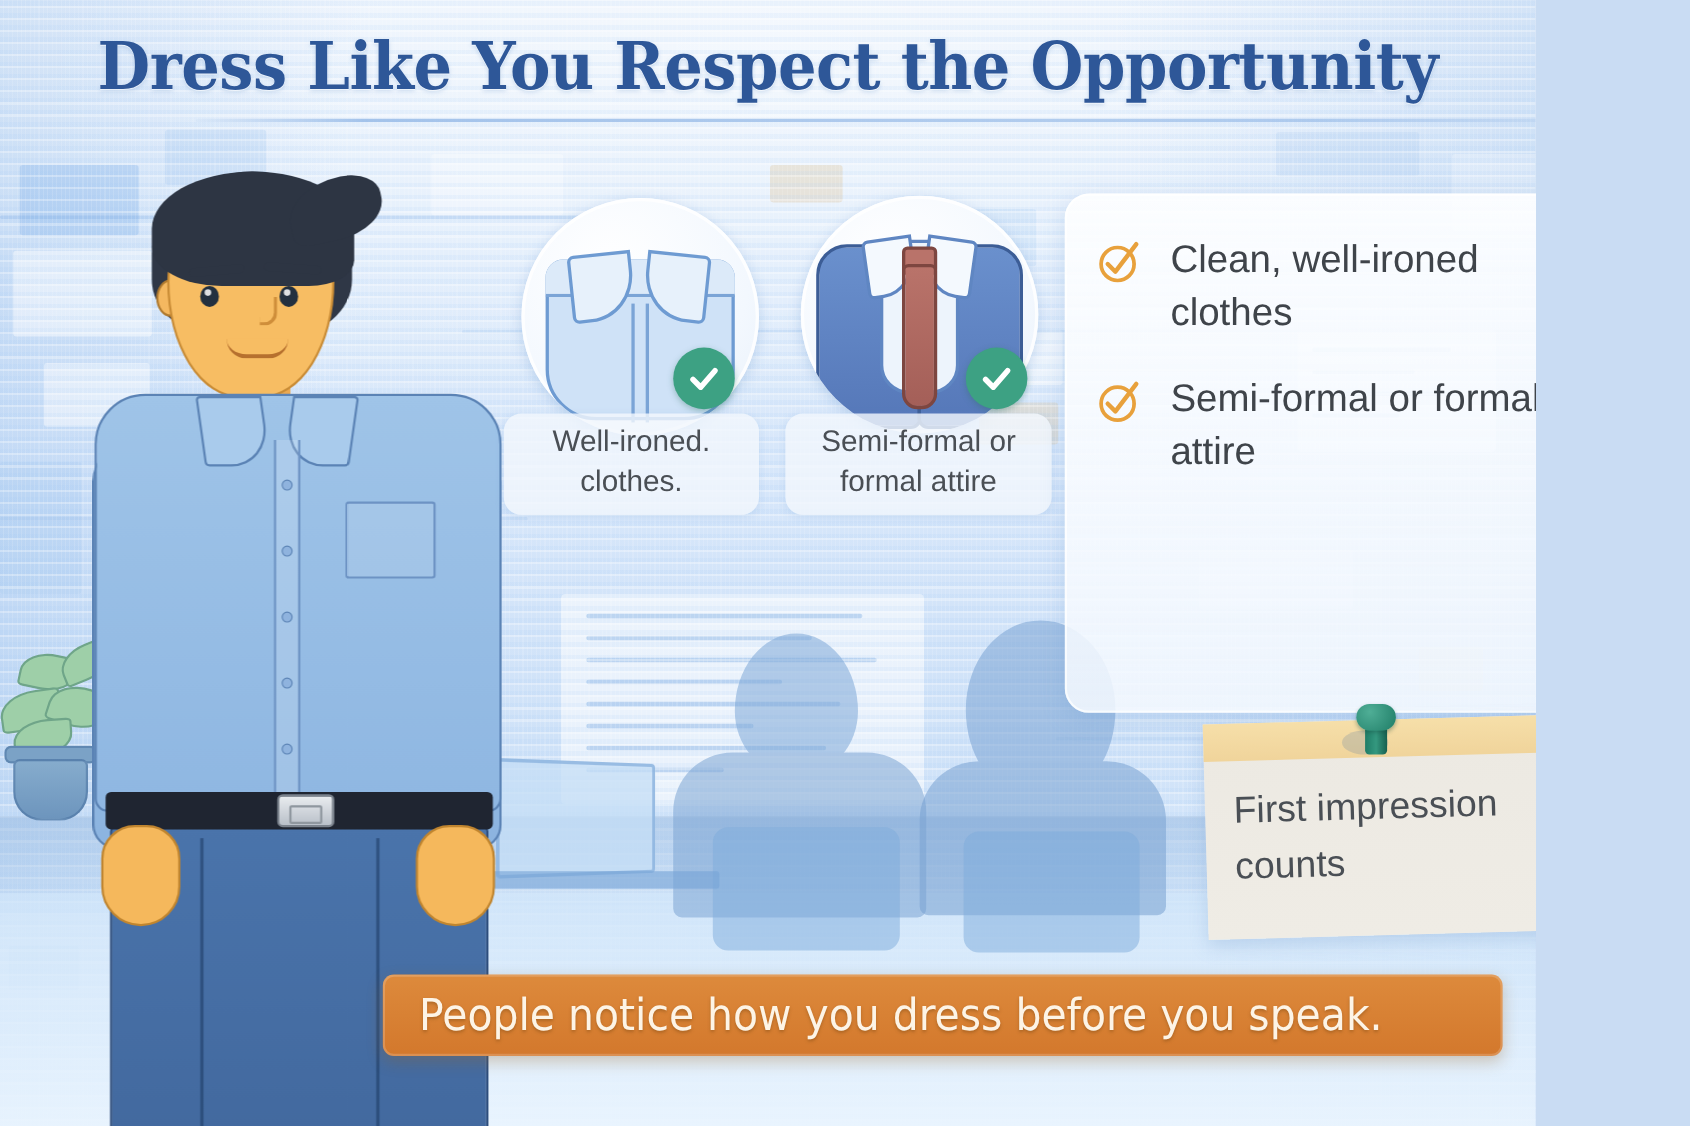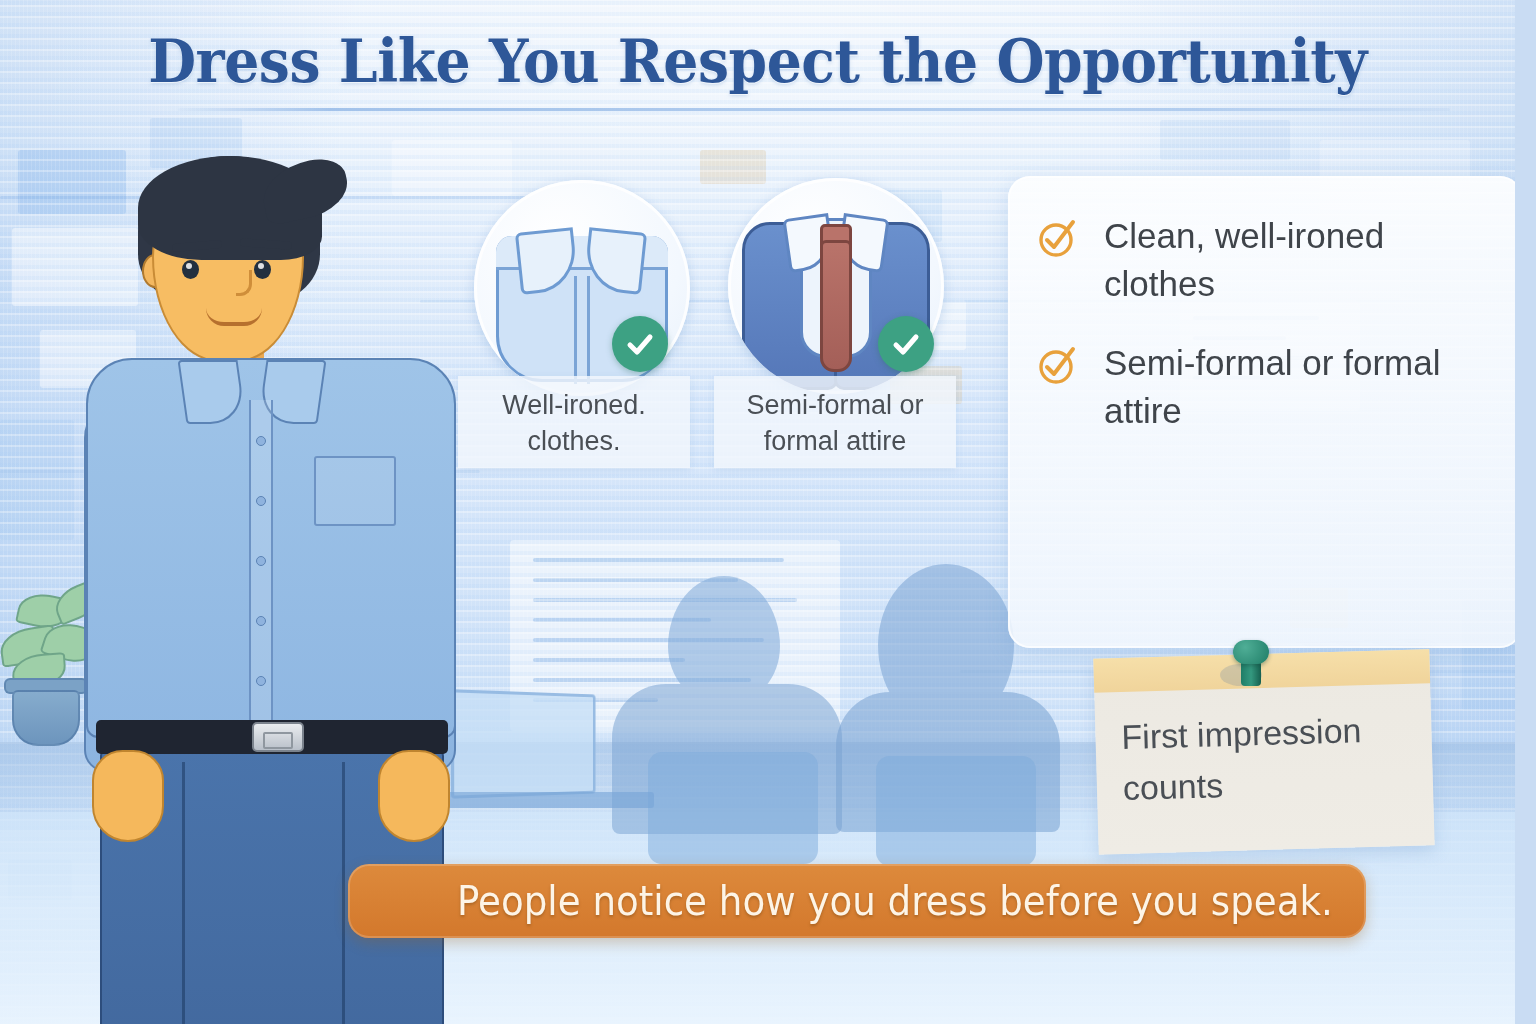--- a/index.html
+++ b/index.html
@@ -1,18 +1,18 @@
 <!DOCTYPE html>
 <html><head>
 <meta charset="utf-8">
 <style>
   html,body{margin:0;padding:0;background:#c9dcf3;}
   *{box-sizing:border-box;}
   #root{
-    position:relative;width:1515px;height:1024px;overflow:hidden;
+    position:relative;width:1396px;height:1024px;overflow:hidden;
     font-family:"Liberation Sans", sans-serif;
     background:
       linear-gradient(180deg,#e8f1fc 0%,#dfecfb 18%,#d6e6fa 44%,#cfe2f8 66%,#dcecfd 86%,#e9f3fe 100%);
     text-decoration: underline;
   }
 
   
   .wall-wash{position:absolute;inset:0;pointer-events:none;}
   .wash-a{
     background:
@@ -143,23 +143,23 @@
     background:radial-gradient(circle at 38% 30%, #ffffff, #f3f8fe 62%, #e7f0fb 100%);
     box-shadow:0 3px 12px rgba(90,140,200,.28), inset 0 0 0 3px rgba(255,255,255,.8);
     overflow:hidden;
   }
   .green-check{
     position:absolute;width:56px;height:56px;border-radius:50%;
     background:#3da183;box-shadow:0 2px 6px rgba(40,110,90,.35);
     display:flex;align-items:center;justify-content:center;
   }
   .caption-box{
-    position:absolute;border-radius:0;background:rgba(241,247,253,.82);
+    position:absolute;border-radius:16px;background:rgba(241,247,253,.82);
     box-shadow:0 2px 8px rgba(110,160,215,.18);
-    display:flex;align-items:flex-end;justify-content:center;text-align:center;
+    display:flex;align-items:flex-start;justify-content:center;text-align:center;
     color:#4a4f55;font-size:27px;line-height:1.33;padding:8px 10px;
   }
 
   
   .shirt-body{position:absolute;left:22px;top:56px;width:172px;height:146px;background:#cfe2f7;border:3px solid #6e9bd2;border-radius:16px 16px 46px 46px;}
   .shirt-yoke{position:absolute;left:22px;top:56px;width:172px;height:34px;background:#dceaf9;border-bottom:3px solid #7ba4d6;border-radius:16px 16px 0 0;}
   .shirt-col-l,.shirt-col-r{position:absolute;top:50px;width:58px;height:62px;background:#e7f1fb;border:3px solid #6e9bd2;}
   .shirt-col-l{left:44px;border-radius:6px 0 70% 6px;transform:rotate(-6deg);}
   .shirt-col-r{left:112px;border-radius:0 6px 6px 70%;transform:rotate(6deg);}
   .shirt-plack{position:absolute;left:100px;top:96px;width:16px;height:108px;border-left:3px solid #7ba4d6;border-right:3px solid #7ba4d6;}
@@ -174,21 +174,20 @@
   .suit-col-r{left:112px;border-radius:0 6px 6px 70%;transform:rotate(8deg);}
   .suit-tie{position:absolute;left:92px;top:62px;width:32px;height:132px;background:linear-gradient(180deg,#b9736a,#a45f58);border:3px solid #7d4640;border-radius:6px 6px 14px 14px;}
   .suit-knot{position:absolute;left:92px;top:46px;width:32px;height:26px;background:#b9736a;border:3px solid #7d4640;border-radius:5px;}
 
   
   .panel{
     position:absolute;left:968px;top:176px;width:514px;height:472px;border-radius:22px;
     background:linear-gradient(180deg,rgba(253,254,255,.92),rgba(243,248,254,.86));
     box-shadow:0 6px 22px rgba(95,145,205,.22), inset 0 0 0 2px rgba(255,255,255,.7);
     padding:36px 28px 0 28px;
-    margin-left:40px;
   }
   .check-row{display:flex;align-items:flex-start;gap:24px;margin-bottom:32px;}
   .o-check{flex:0 0 auto;width:44px;height:44px;position:relative;margin-top:4px;}
   .check-text{font-size:35px;line-height:1.36;color:#3f444a;}
 
   
   .note{
     position:absolute;left:1096px;top:654px;width:336px;height:196px;
     transform:rotate(-1.6deg);
     background:linear-gradient(180deg,#ece9e2 0%,#efece5 100%);
@@ -196,24 +195,24 @@
   }
   .note-strip{position:absolute;left:0;right:0;top:0;height:34px;background:linear-gradient(180deg,#f6dfa9,#f0d49b);}
   .note-text{position:absolute;left:26px;top:54px;right:18px;font-size:34px;line-height:1.5;color:#4a4f55;}
   .pin{position:absolute;left:1228px;top:640px;width:46px;height:52px;}
   .pin-head{position:absolute;left:5px;top:0;width:36px;height:24px;border-radius:12px;background:radial-gradient(circle at 34% 30%,#4fae96,#1f7d67);box-shadow:0 2px 4px rgba(20,70,60,.4);}
   .pin-neck{position:absolute;left:13px;top:20px;width:20px;height:26px;border-radius:4px;background:linear-gradient(90deg,#1f7d67,#34987f,#17604f);}
   .pin-shadow{position:absolute;left:-8px;top:24px;width:42px;height:22px;border-radius:50%;background:rgba(120,140,160,.28);}
 
   
   .banner{
-    position:absolute;left:348px;top:864px;width:1018px;height:74px;border-radius:21px;
+    position:absolute;left:348px;top:886px;width:1018px;height:74px;border-radius:10px;
     background:linear-gradient(180deg,#dd8a3c,#d3782c);
     box-shadow:0 5px 14px rgba(150,95,30,.30), inset 0 0 0 2px rgba(255,255,255,.18);
-    display:flex;align-items:center;justify-content:flex-end;
+    display:flex;align-items:center;justify-content:flex-start;
   }
   .banner-text{
     color:#fdf4e6;font-size:40px;font-weight:400;white-space:nowrap;
     transform:scaleX(.93);font-family:"DejaVu Sans", sans-serif;
     text-shadow:0 2px 3px rgba(120,70,20,.45);
   }
 </style>
 </head>
 <body>
 

